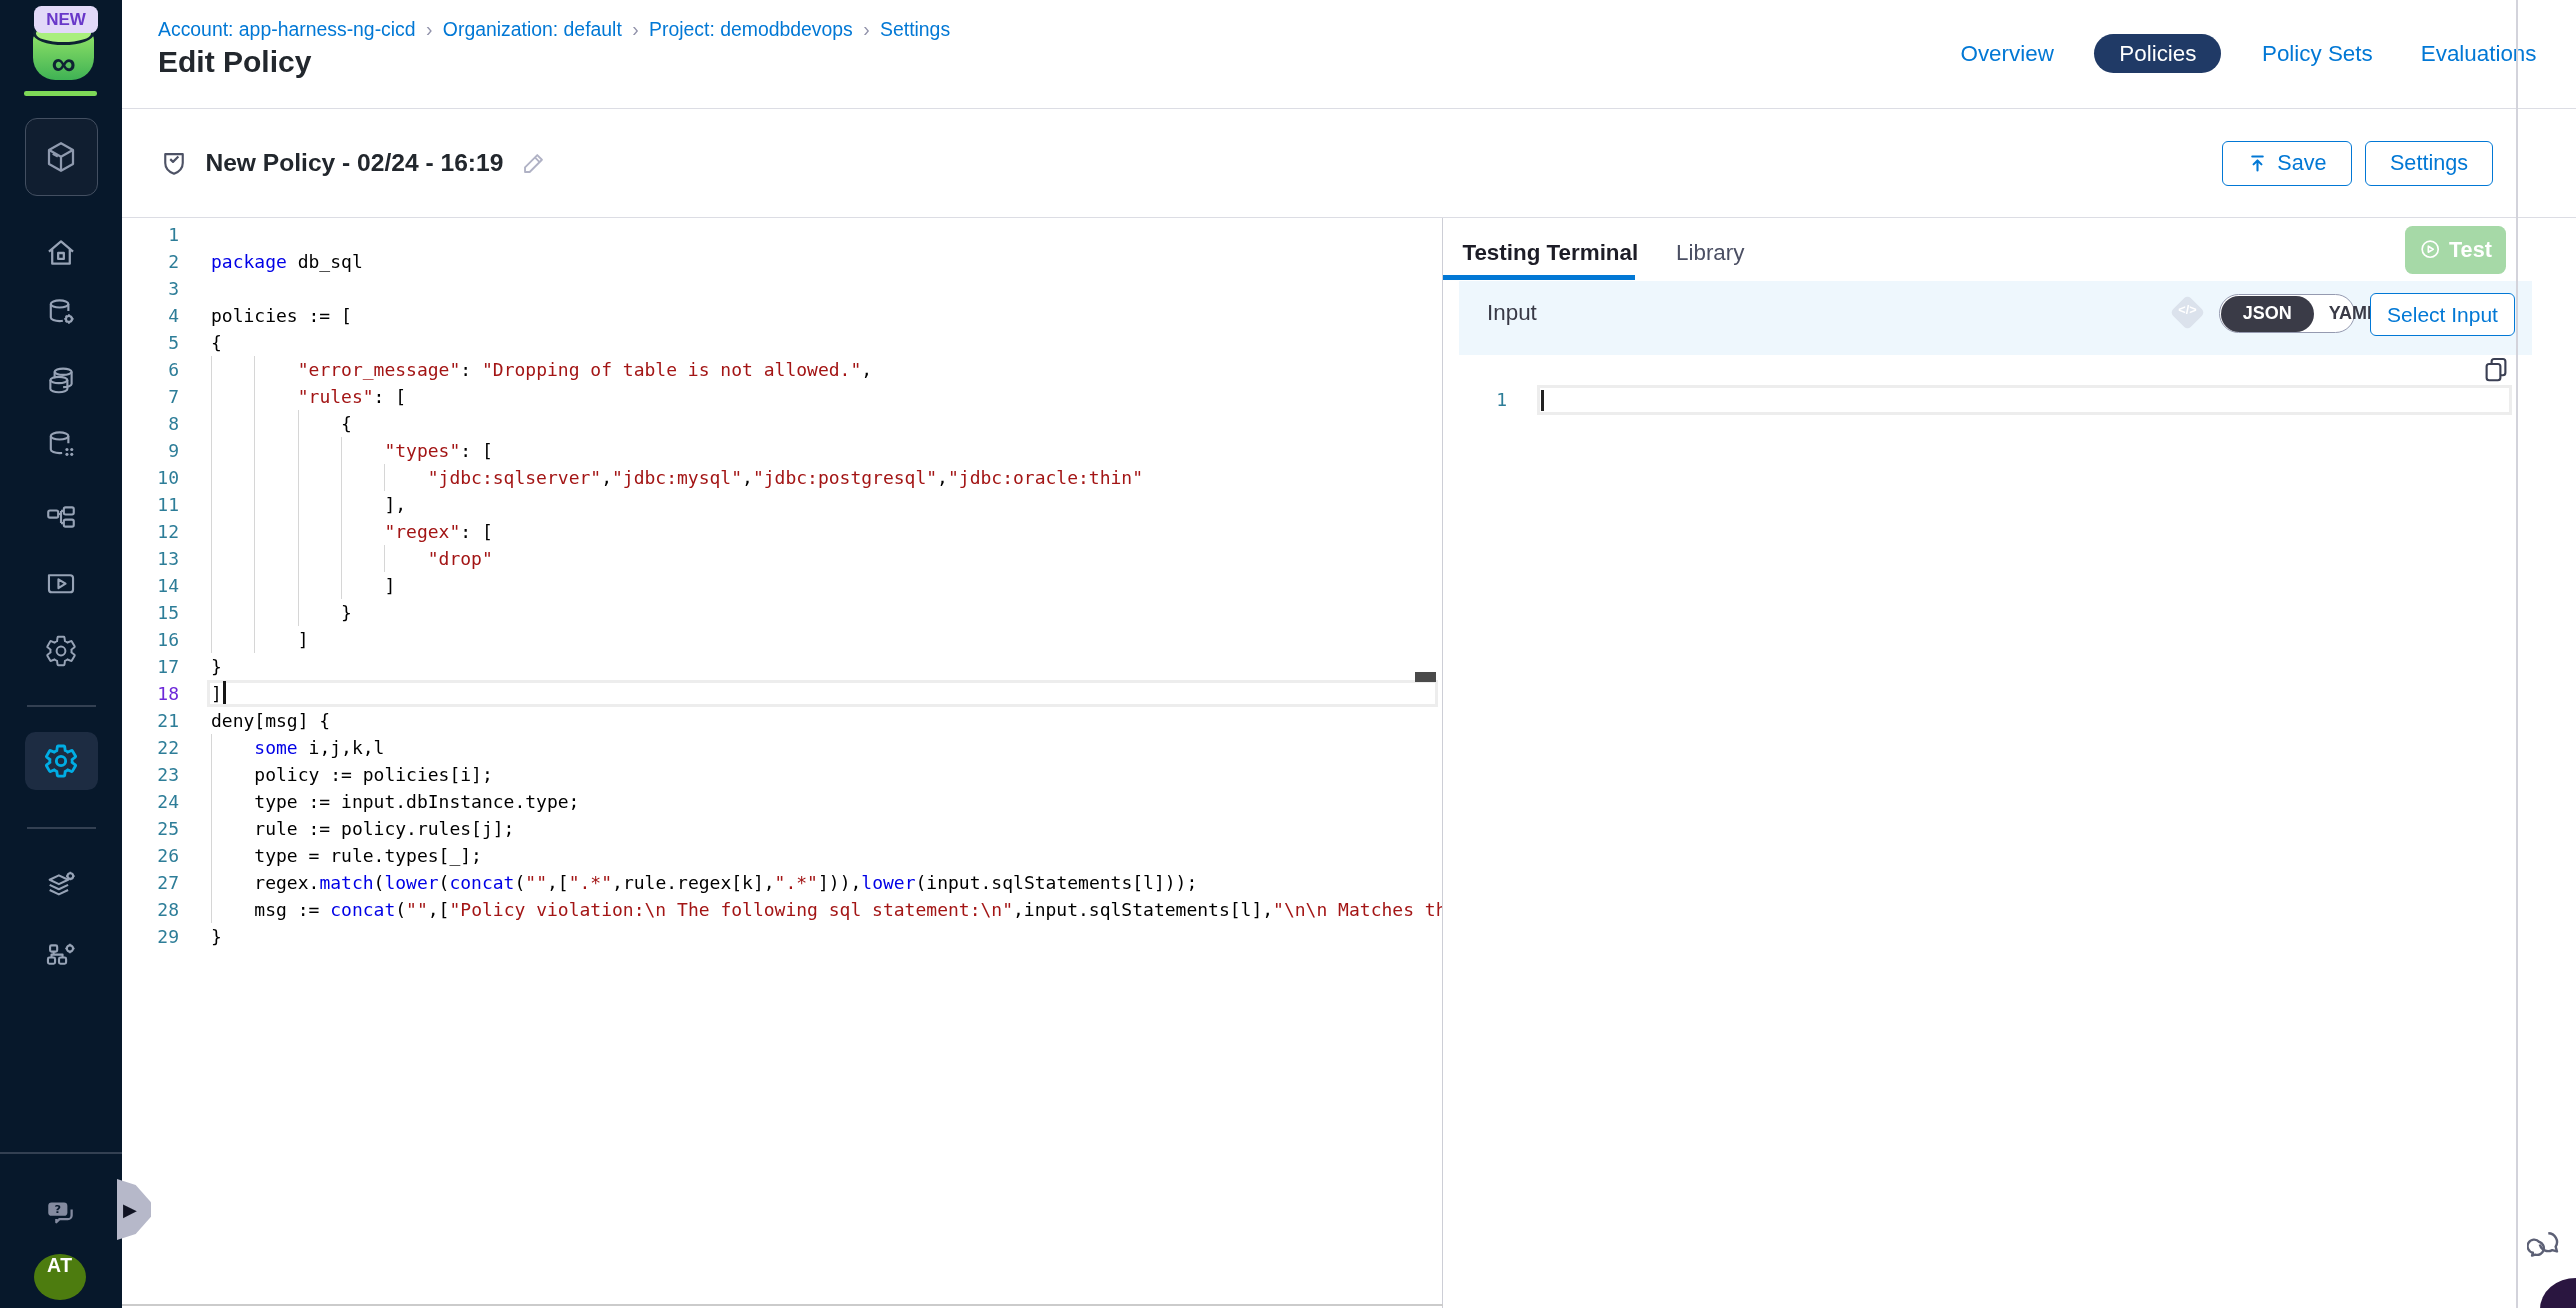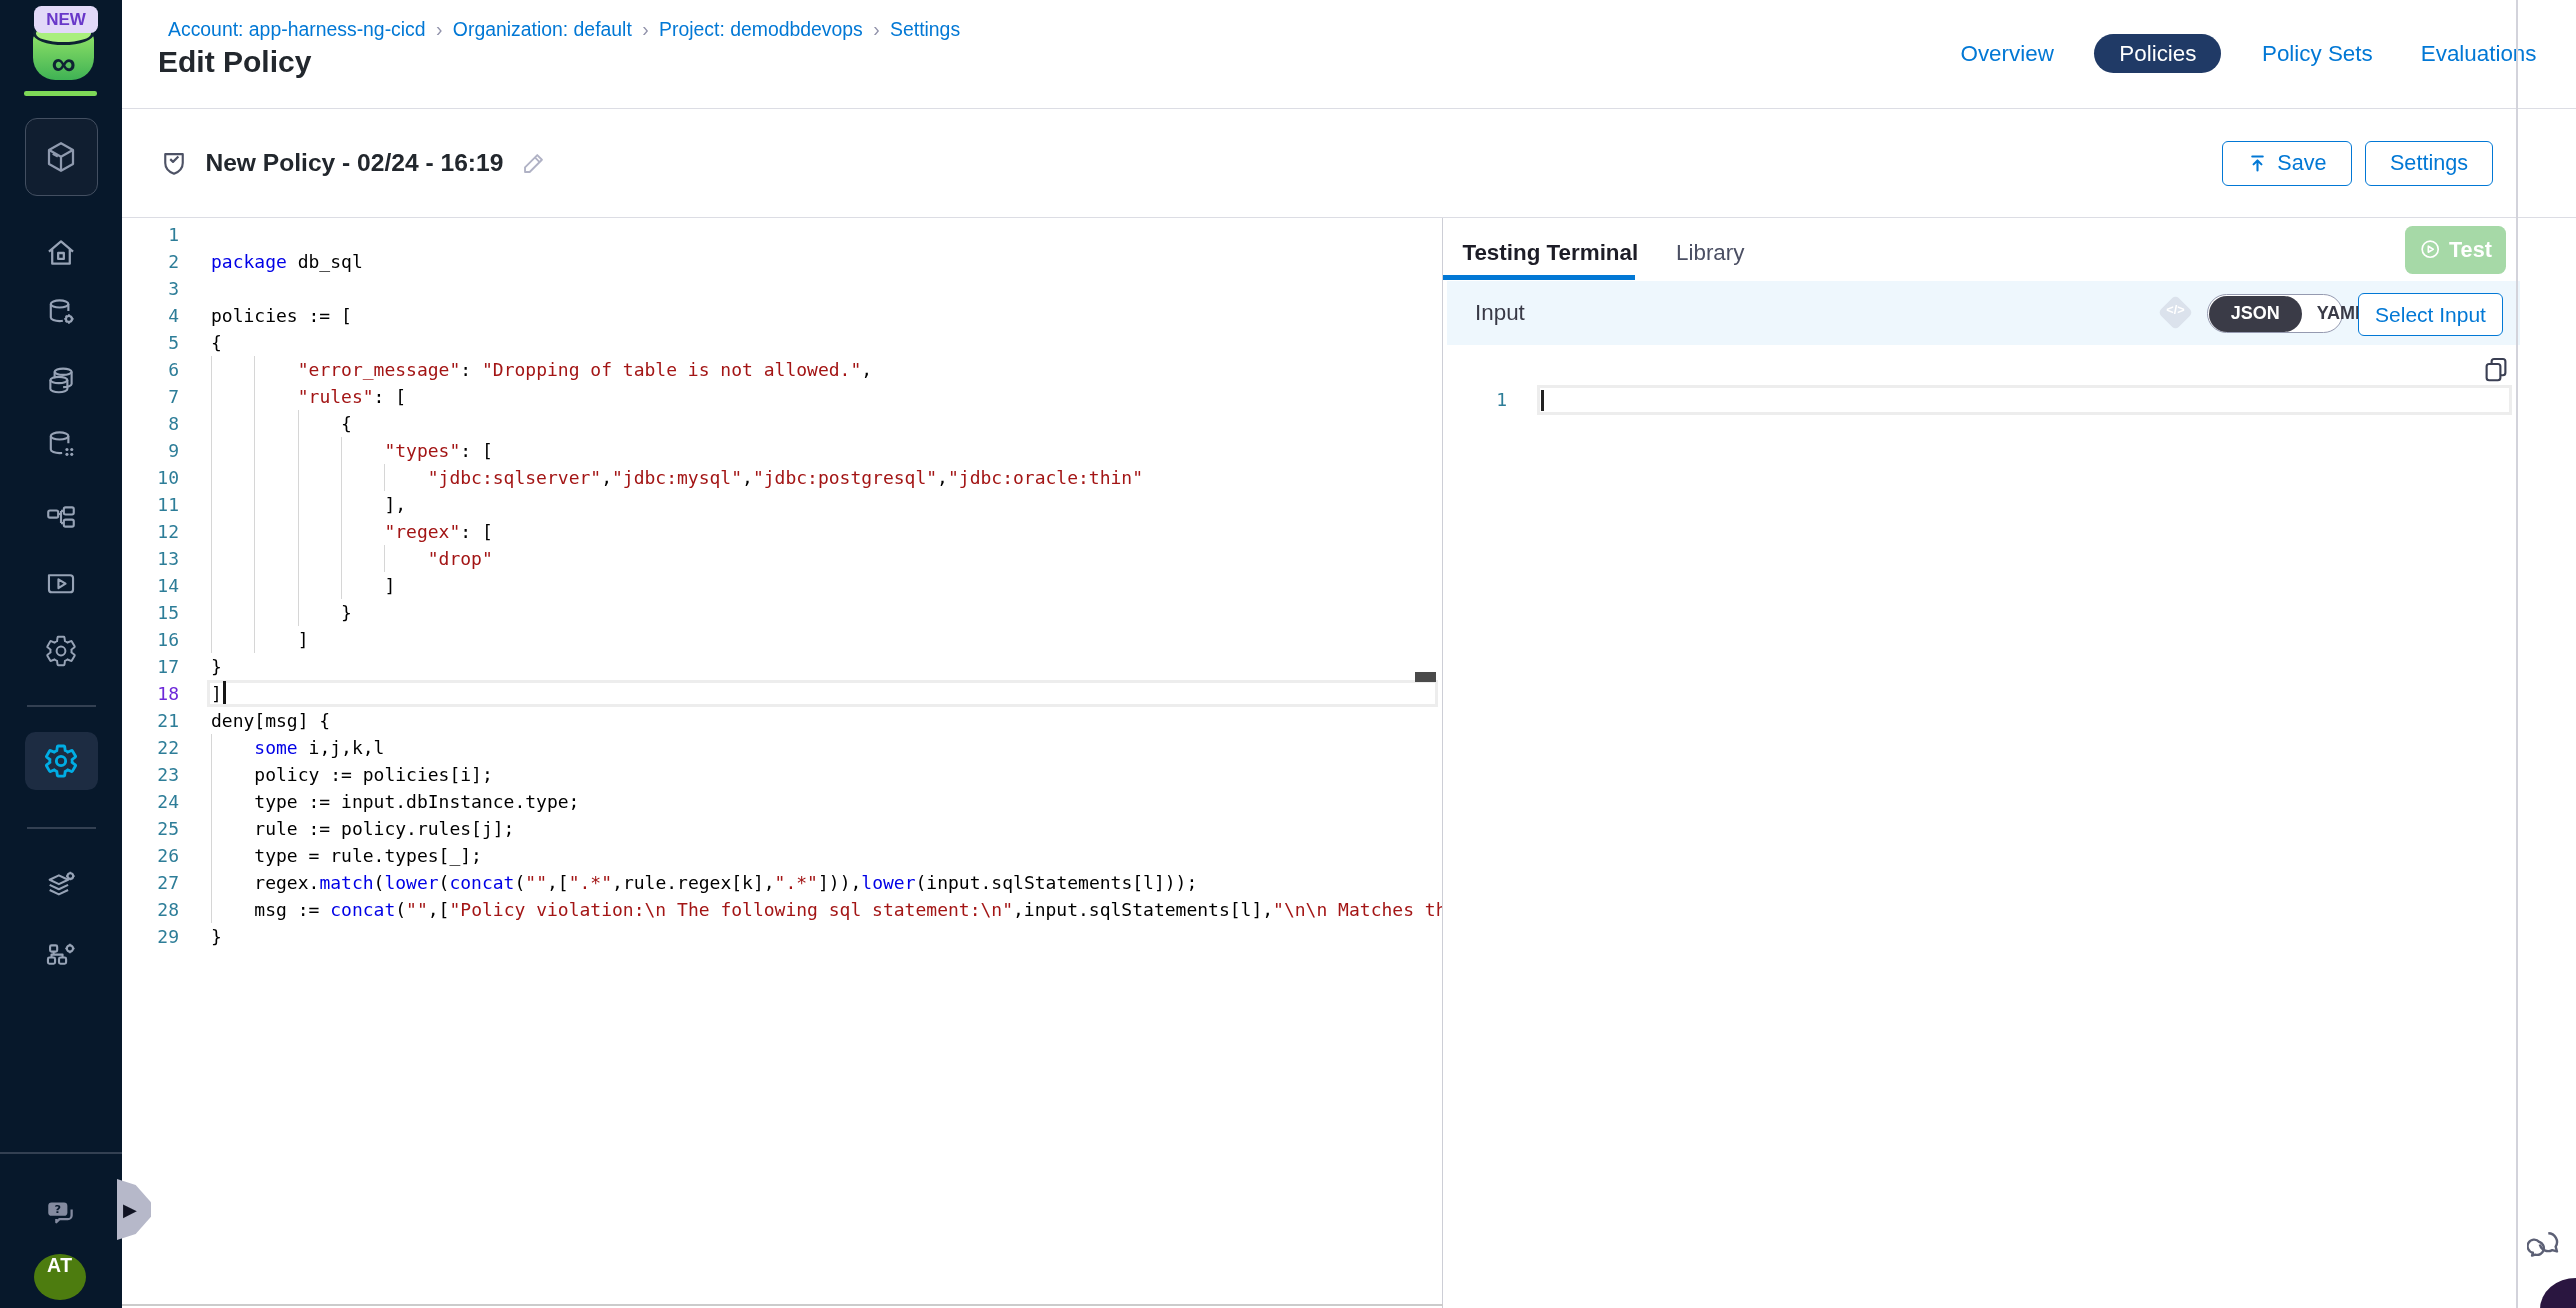--- a/index.html
+++ b/index.html
@@ -26,21 +26,21 @@
   .active-tile{position:absolute;left:24.6px;top:732px;width:73px;height:58px;background:#1d2c42;border-radius:10.4px;
                display:flex;align-items:center;justify-content:center;color:#00ade4;}
   .expand-tab{position:absolute;left:117px;top:1179px;width:34px;height:61px;background:#b6b8c9;z-index:6;
               clip-path:polygon(0 0,55% 10%,100% 38%,100% 62%,55% 90%,0 100%);
               display:flex;align-items:center;color:#101322;font-size:18px;padding-left:6px;box-sizing:border-box;}
   .avatar{position:absolute;left:34px;top:1254px;width:52px;height:46px;border-radius:50%;background:#4d7c0f;
           color:#fff;font-size:19.4px;font-weight:bold;display:flex;align-items:flex-start;justify-content:center;letter-spacing:0.7px;}
 
   
   #header{position:absolute;left:122px;top:0;width:2454px;height:108px;background:#fff;}
-  .breadcrumb{position:absolute;left:36px;top:18px;font-size:19.4px;color:#0278d5;display:flex;gap:10.4px;align-items:center;margin-left:10px;}
+  .breadcrumb{position:absolute;left:36px;top:18px;font-size:19.4px;color:#0278d5;display:flex;gap:10.4px;align-items:center;}
   .breadcrumb .sep{color:#9293ab;font-size:19.4px;}
   .breadcrumb a{color:#0278d5;text-decoration:none;cursor:pointer;}
   .page-title{position:absolute;left:36px;top:45px;font-size:30px;font-weight:bold;color:#22272d;}
   .nav-tabs{position:absolute;left:1831px;top:34px;display:flex;align-items:center;gap:33px;font-size:22.4px;}
   .nav-tab{color:#0278d5;cursor:pointer;padding:6px 7.5px;}
   .nav-tab.active{background:#203a66;color:#fff;border-radius:19.4px;padding:6.7px 25px;font-weight:500;}
 
   
   #toolbar{position:absolute;left:122px;top:108px;width:2454px;height:110px;border-top:1.5px solid #dcdde4;
            border-bottom:1.5px solid #dcdde4;box-sizing:border-box;background:#fff;}
@@ -67,21 +67,21 @@
 
   
   #rpanel{position:absolute;left:1443px;top:218px;width:1073px;height:1091px;background:#fff;}
   .rp-tab{position:absolute;top:22.4px;font-size:22.4px;cursor:pointer;}
   .rp-tab.active{font-weight:600;color:#1d1d27;}
   .rp-tab.idle{color:#4b4f63;}
   .rp-underline{position:absolute;left:0;top:57px;width:192px;height:4.5px;background:#0278d5;}
   .test-btn{position:absolute;left:962px;top:7.5px;width:101px;height:48px;background:#a6d9a7;border:none;border-radius:7.5px;
             color:#fff;font-size:21.6px;font-weight:600;display:flex;align-items:center;justify-content:center;gap:7.5px;cursor:default;
             font-family:"Liberation Sans",sans-serif;}
-  .input-row{position:absolute;left:4px;top:63px;width:1073px;height:64px;background:#eef7fd;}
+  .input-row{position:absolute;left:16px;top:63px;width:1073px;height:74px;background:#eef7fd;}
   .input-label{position:absolute;left:28px;top:0;height:64px;display:flex;align-items:center;font-size:22.4px;color:#383946;}
   .diamond{position:absolute;left:710px;top:13.4px;width:37px;height:37px;}
   .diamond .dsq{position:absolute;left:6px;top:6px;width:25px;height:25px;background:#dbe2ec;border-radius:4.5px;transform:rotate(45deg);}
   .diamond .dtx{position:absolute;left:0;top:9px;width:37px;text-align:center;color:#fff;font-size:12.7px;font-weight:bold;}
   .fmt-toggle{position:absolute;left:760px;top:13.4px;width:136px;height:39px;background:#fff;border:1.5px solid #959ab0;
               border-radius:21px;box-sizing:border-box;display:flex;align-items:center;cursor:pointer;}
   .fmt-sel{height:36px;margin-left:0.7px;padding:0 22px;background:#3a3b47;border-radius:18px;color:#fff;font-size:18px;
            font-weight:bold;display:flex;align-items:center;}
   .fmt-idle{padding:0 15px;color:#3a3b47;font-size:18px;font-weight:bold;}
   .select-input-btn{position:absolute;left:911px;top:12px;width:145px;height:43px;box-sizing:border-box;border:1.5px solid #0278d5;

